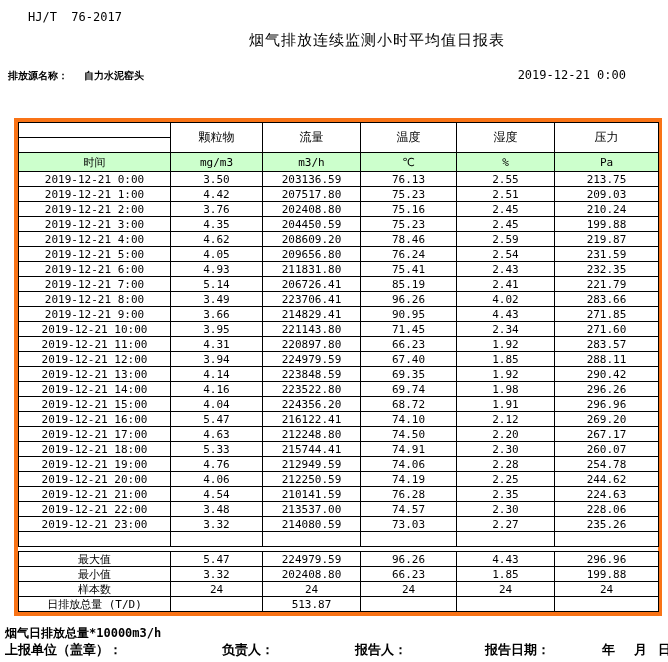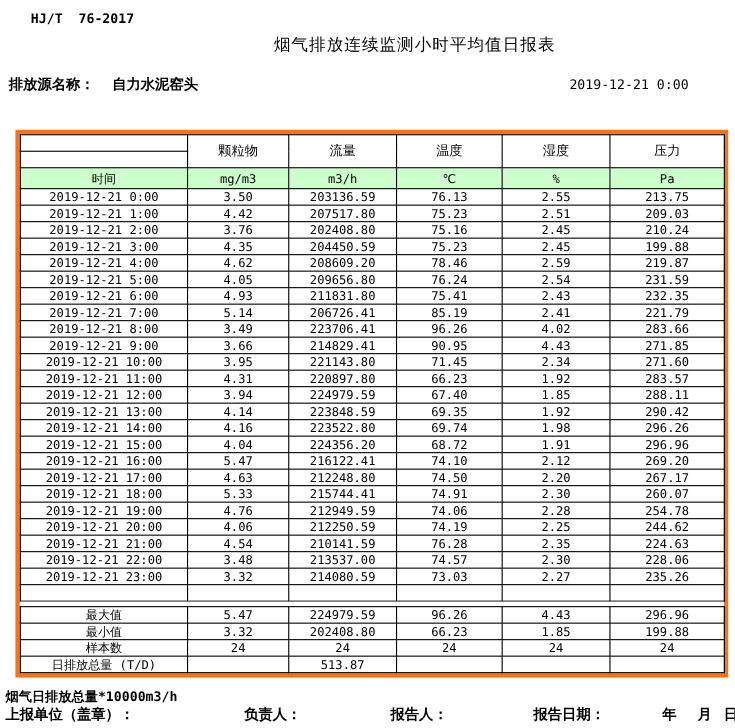--- a/index.html
+++ b/index.html
@@ -1,24 +1,24 @@
 <!DOCTYPE html>
 <html><head>
 <meta charset="utf-8">
 <style>
   html,body{margin:0;padding:0;}
   body{
     width:668px;height:662px;background:#fff;color:#000;
     font-family:"DejaVu Sans Mono","DejaVu Sans",sans-serif;
     position:relative;overflow:hidden;
   }
-  .std{position:absolute;top:10px;left:8px;font-size:12px;font-weight:bold;white-space:pre;padding-left:20px;}
+  .std{position:absolute;top:10px;left:8px;font-size:12px;font-weight:normal;white-space:pre;padding-left:20px;}
   .title{position:absolute;top:31px;left:0;width:100%;text-align:center;font-size:15px;font-weight:normal;letter-spacing:1px;padding-left:43px;}
   .src-row{position:absolute;top:68px;left:8px;right:42px;display:flex;justify-content:space-between;align-items:baseline;}
-  .src-left{font-size:13px;font-weight:bold;}
+  .src-left{font-size:10px;font-weight:bold;}
   .src-name{margin-left:16px;}
   .dt{font-size:12px;}
   .tbl-wrap{position:absolute;top:118px;left:14px;width:640px;border:4px solid #f97316;background:#fff;}
   table{border-collapse:collapse;table-layout:fixed;width:640px;}
   th,td{border:1px solid #000;padding:0;text-align:center;font-weight:normal;font-size:11px;line-height:13px;overflow:hidden;white-space:nowrap;}
   col.c-time{width:152px;}
   col.c-dust{width:92px;}
   col.c-flow{width:98px;}
   col.c-temp{width:96px;}
   col.c-humi{width:98px;}

